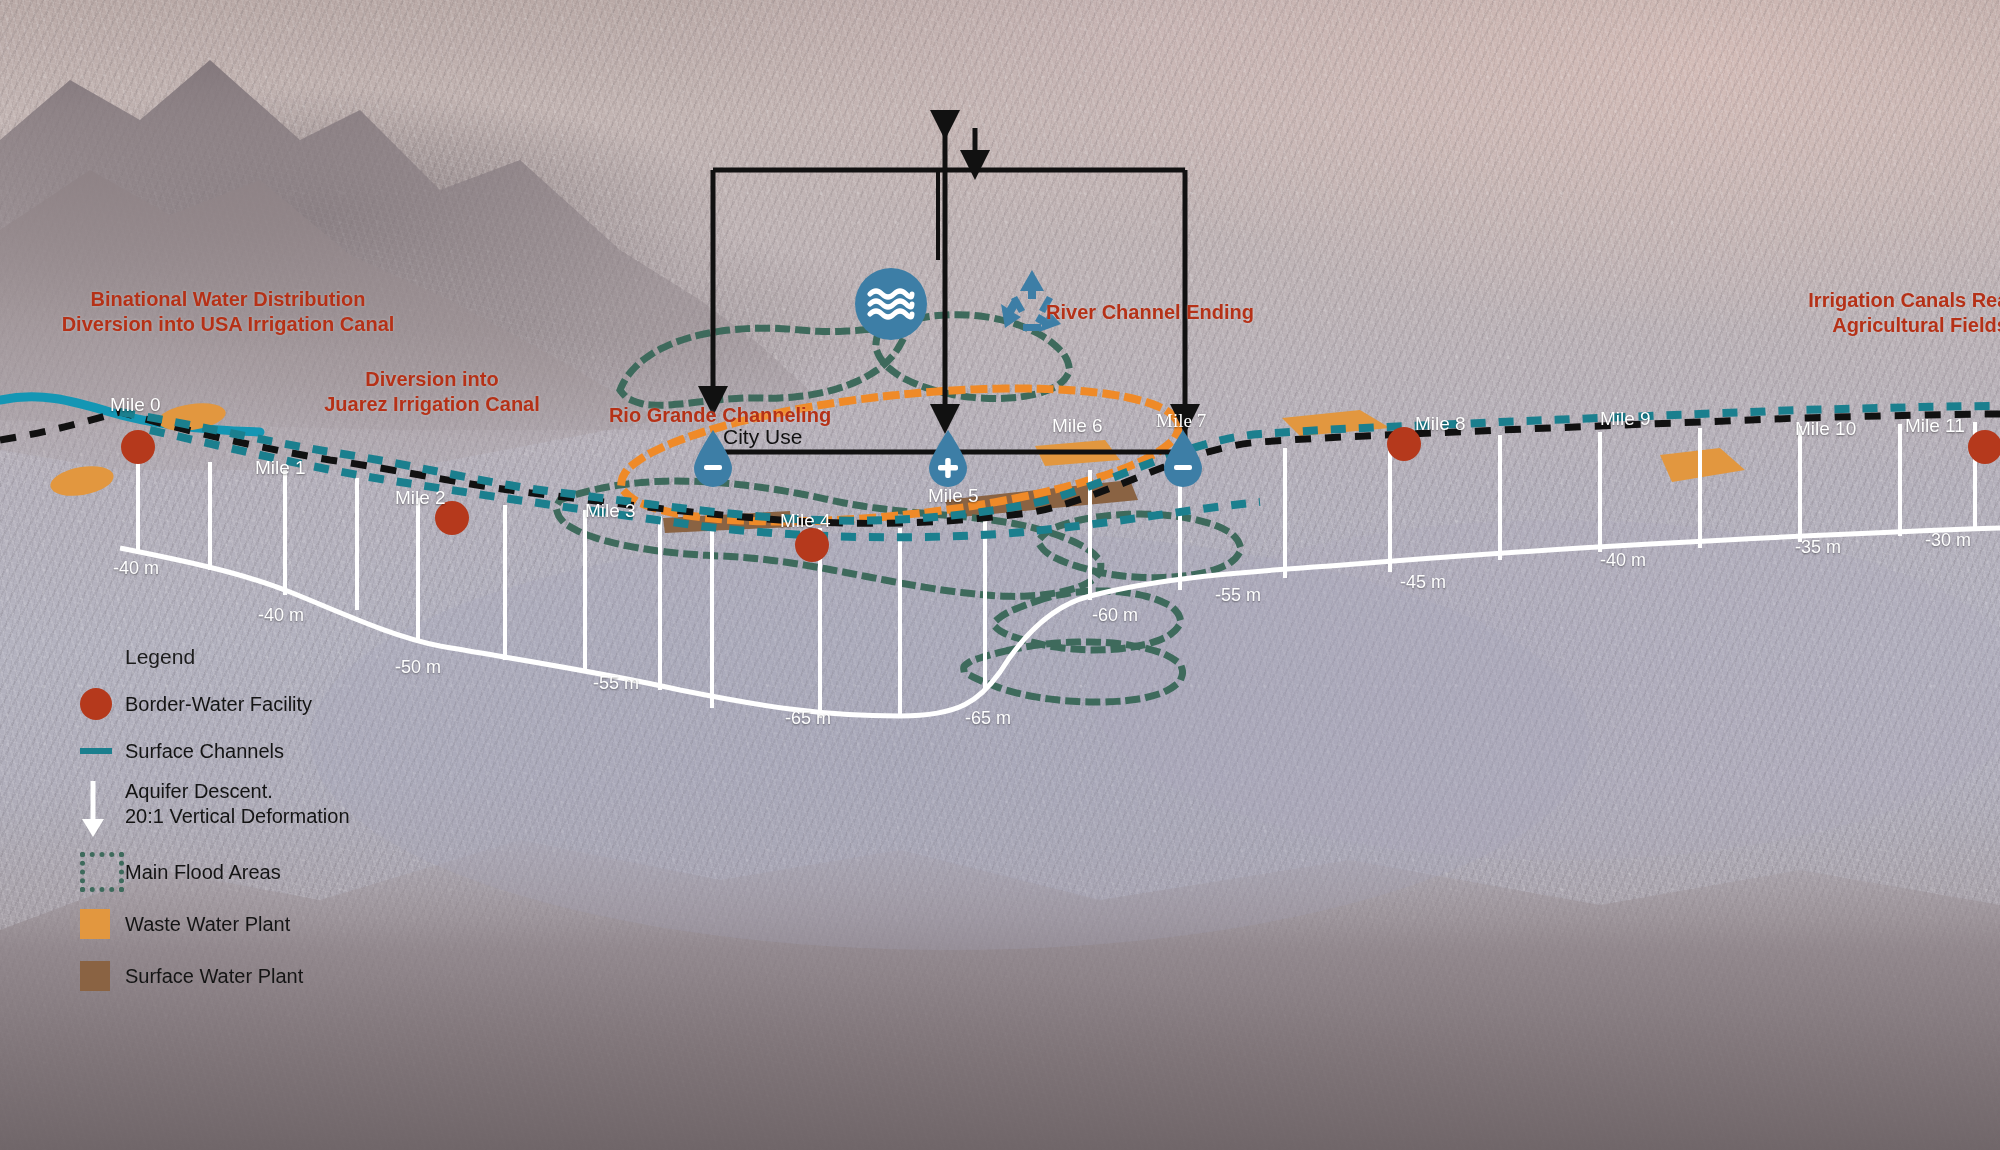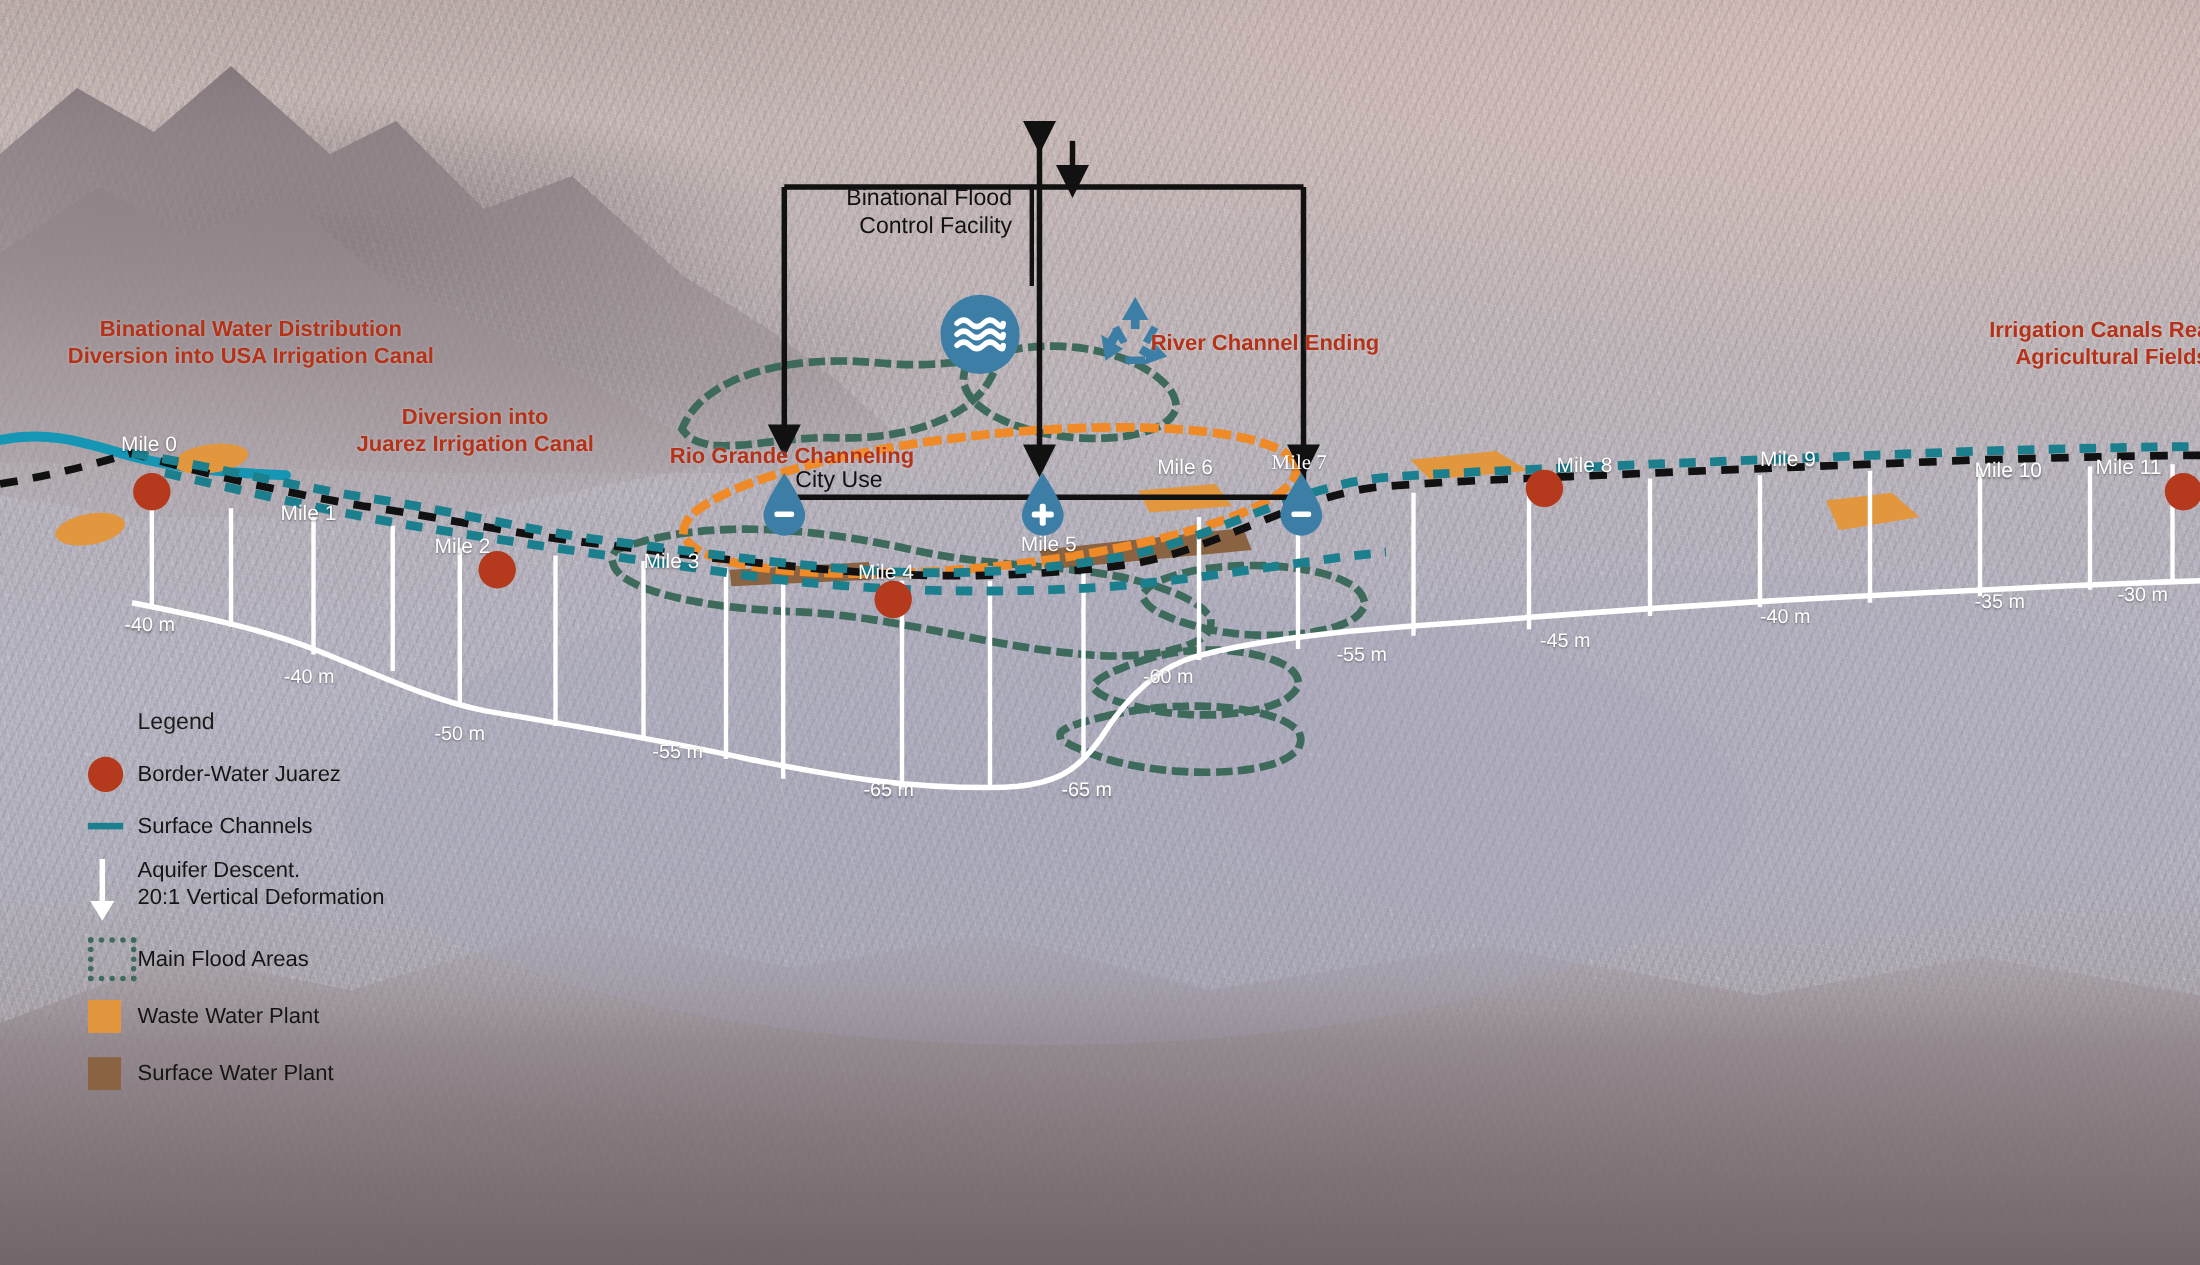--- a/index.html
+++ b/index.html
@@ -247,22 +247,20 @@
 
   <div class="lbl red-cap" style="left:42px;top:287px;width:372px;">Binational Water Distribution
 Diversion into USA Irrigation Canal</div>
   <div class="lbl red-cap" style="left:288px;top:367px;width:288px;">Diversion into
 Juarez Irrigation Canal</div>
   <div class="lbl red-cap" style="left:560px;top:403px;width:320px;">Rio Grande Channeling</div>
   <div class="lbl red-cap" style="left:1000px;top:300px;width:300px;">River Channel Ending</div>
   <div class="lbl red-cap" style="left:1760px;top:288px;width:320px;">Irrigation Canals Reach
 Agricultural Fields</div>
 
-  <div class="lbl blk r" style="left:630px;top:167px;width:290px;">Binational Flood
-Control Facility</div>
 
   <div class="lbl blk" style="left:723px;top:424px;">City Use</div>
 
   <div class="lbl mile" style="left:110px;top:394px;">Mile 0</div>
   <div class="lbl mile" style="left:255px;top:457px;">Mile 1</div>
   <div class="lbl mile" style="left:395px;top:487px;">Mile 2</div>
   <div class="lbl mile" style="left:585px;top:500px;">Mile 3</div>
   <div class="lbl mile" style="left:780px;top:510px;">Mile 4</div>
   <div class="lbl mile" style="left:928px;top:485px;">Mile 5</div>
   <div class="lbl mile" style="left:1052px;top:415px;text-align:center;">Mile 6</div>
@@ -271,35 +269,35 @@
   <div class="lbl mile" style="left:1600px;top:408px;">Mile 9</div>
   <div class="lbl mile" style="left:1795px;top:418px;">Mile 10</div>
   <div class="lbl mile" style="left:1905px;top:415px;">Mile 11</div>
 
   <div class="lbl depth" style="left:113px;top:558px;">-40 m</div>
   <div class="lbl depth" style="left:258px;top:605px;">-40 m</div>
   <div class="lbl depth" style="left:395px;top:657px;">-50 m</div>
   <div class="lbl depth" style="left:593px;top:673px;">-55 m</div>
   <div class="lbl depth" style="left:785px;top:708px;">-65 m</div>
   <div class="lbl depth" style="left:965px;top:708px;">-65 m</div>
-  <div class="lbl depth" style="left:1039px;top:605px;">-60 m</div>
+  <div class="lbl depth" style="left:1092px;top:605px;">-60 m</div>
   <div class="lbl depth" style="left:1215px;top:585px;">-55 m</div>
   <div class="lbl depth" style="left:1400px;top:572px;">-45 m</div>
   <div class="lbl depth" style="left:1600px;top:550px;">-40 m</div>
   <div class="lbl depth" style="left:1795px;top:537px;">-35 m</div>
   <div class="lbl depth" style="left:1925px;top:530px;">-30 m</div>
 
   <div style="position:absolute;left:80px;top:645px;width:420px;">
     <div class="legend-title" style="margin-left:45px;">Legend</div>
 
     <div style="display:flex;align-items:center;margin-top:14px;height:42px;">
       <div style="width:45px;display:flex;justify-content:flex-start;">
         <div style="width:32px;height:32px;border-radius:50%;background:#b5391c;"></div>
       </div>
-      <div class="legend-txt">Border-Water Juarez</div>
+      <div class="legend-txt">Border-Water Facility</div>
     </div>
 
     <div style="display:flex;align-items:center;margin-top:8px;height:36px;">
       <div style="width:45px;">
         <div style="width:32px;height:6px;background:#1b7f8e;"></div>
       </div>
       <div class="legend-txt">Surface Channels</div>
     </div>
 
     <div style="display:flex;align-items:flex-start;margin-top:10px;height:62px;">

